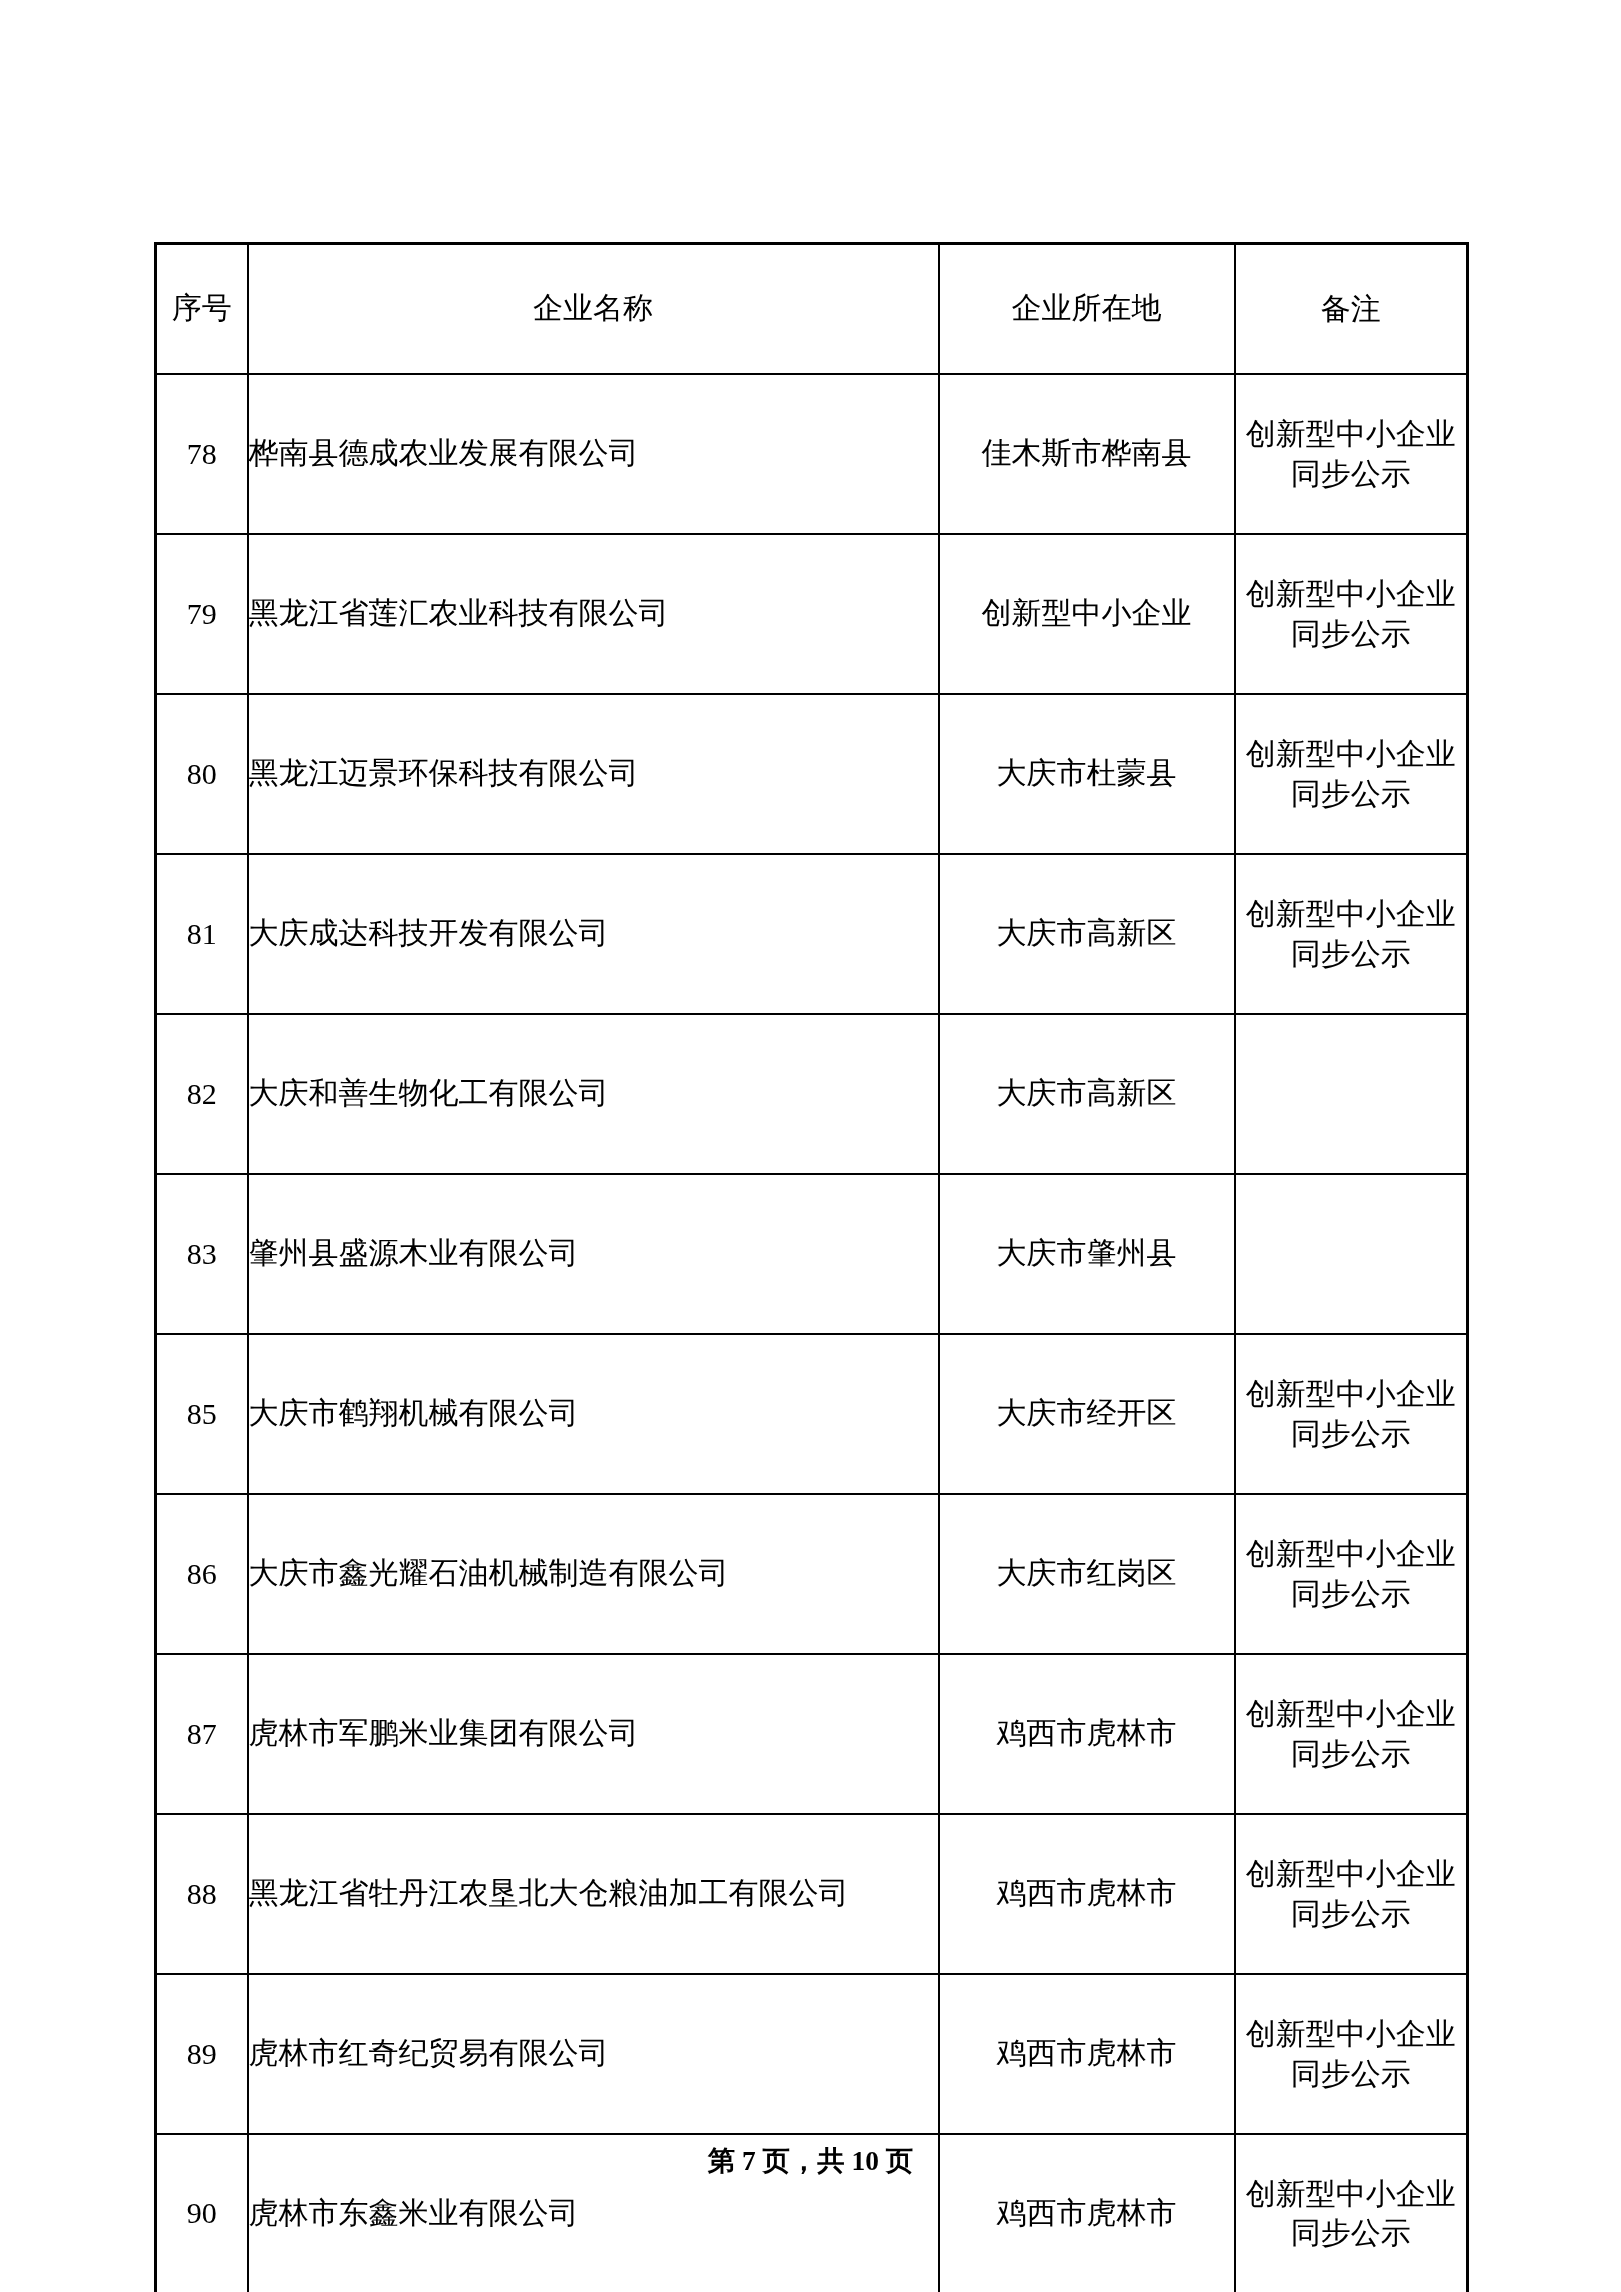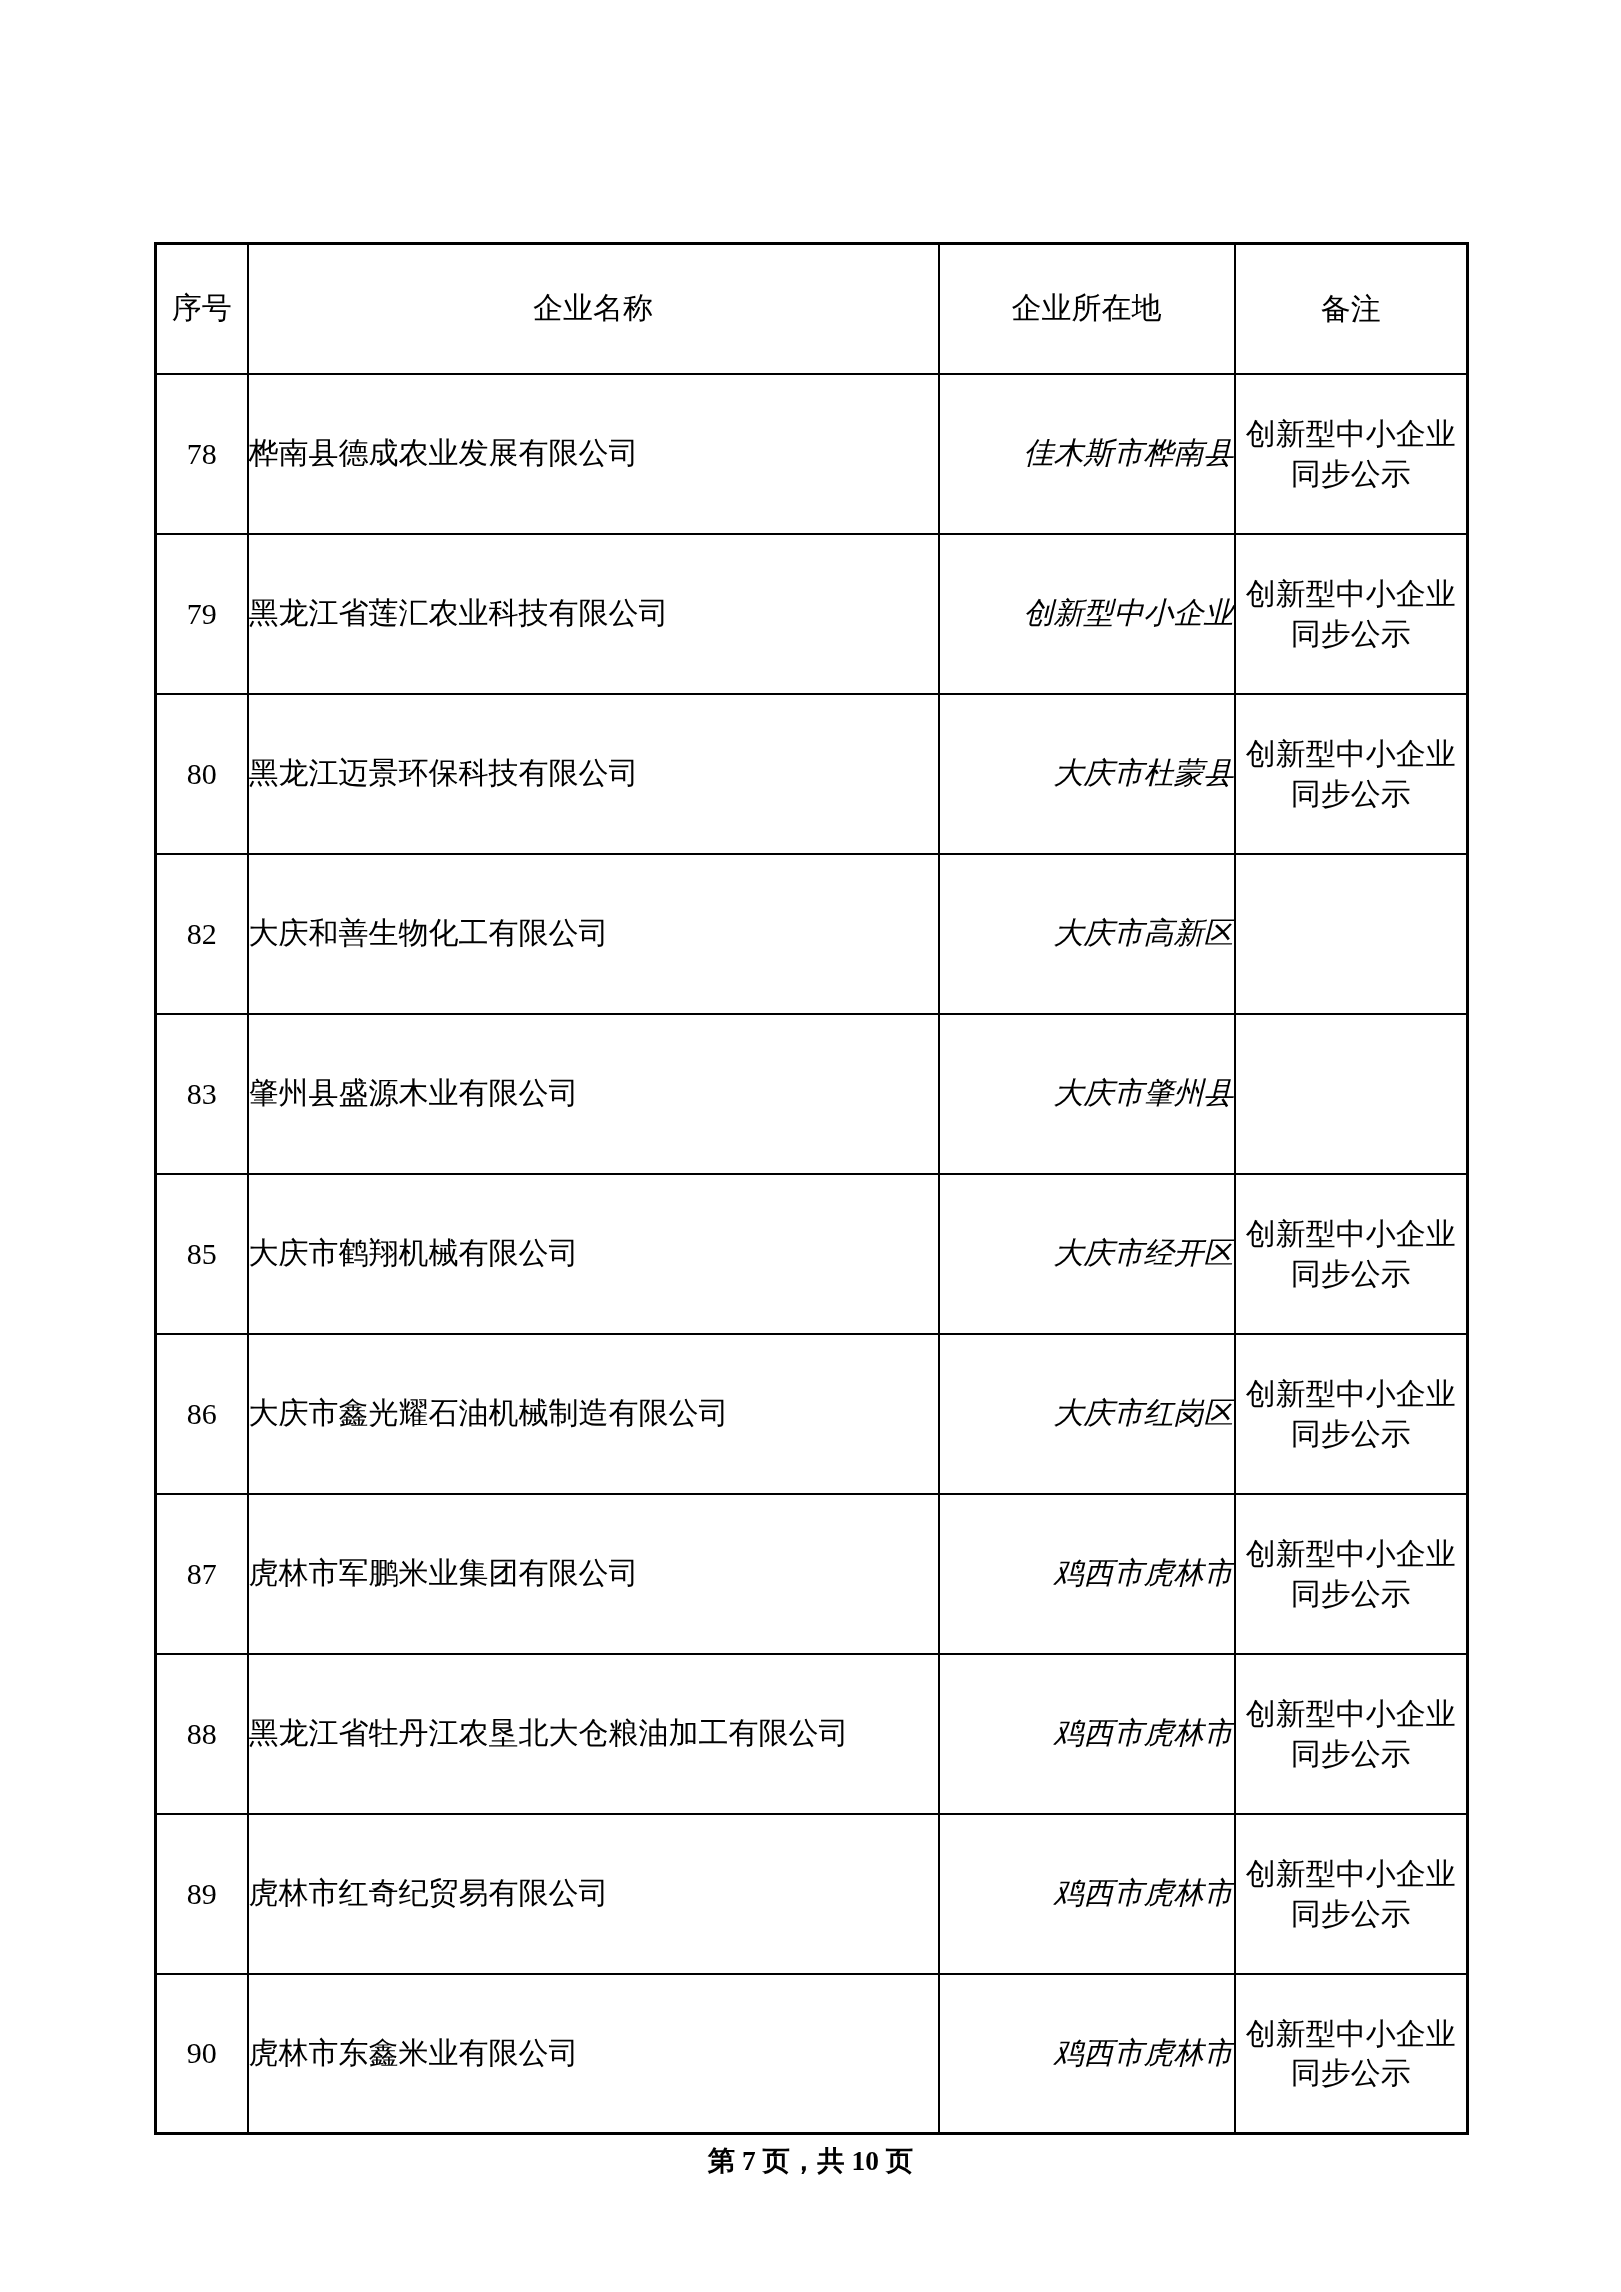--- a/index.html
+++ b/index.html
@@ -40,24 +40,23 @@
     text-align: center;
   }
   th.col-name { text-align: center; }
   td.cell-name {
     text-align: left;
     padding-left: 8.8px;
     padding-right: 5.9px;
   }
   th.col-loc { text-align: center; }
   td.cell-loc {
-    text-align: right;
+    text-align: center;
     padding-left: 10.8px;
     padding-right: 3.9px;
-    font-style: italic;
   }
   th.col-remark, td.cell-remark {
     text-align: center;
     white-space: pre-line;
     line-height: 1.32;
   }
   .page-footer {
     position: absolute;
     left: 0;
     top: 2143px;
@@ -99,20 +98,27 @@
           <td class="cell-no">79</td>
           <td class="cell-name">黑龙江省莲汇农业科技有限公司</td>
           <td class="cell-loc">创新型中小企业</td>
           <td class="cell-remark">创新型中小企业
 同步公示</td>
         </tr>
         <tr class="data-row">
           <td class="cell-no">80</td>
           <td class="cell-name">黑龙江迈景环保科技有限公司</td>
           <td class="cell-loc">大庆市杜蒙县</td>
+          <td class="cell-remark">创新型中小企业
+同步公示</td>
+        </tr>
+        <tr class="data-row">
+          <td class="cell-no">81</td>
+          <td class="cell-name">大庆成达科技开发有限公司</td>
+          <td class="cell-loc">大庆市高新区</td>
           <td class="cell-remark">创新型中小企业
 同步公示</td>
         </tr>
         <tr class="data-row">
           <td class="cell-no">82</td>
           <td class="cell-name">大庆和善生物化工有限公司</td>
           <td class="cell-loc">大庆市高新区</td>
           <td class="cell-remark"></td>
         </tr>
         <tr class="data-row">

